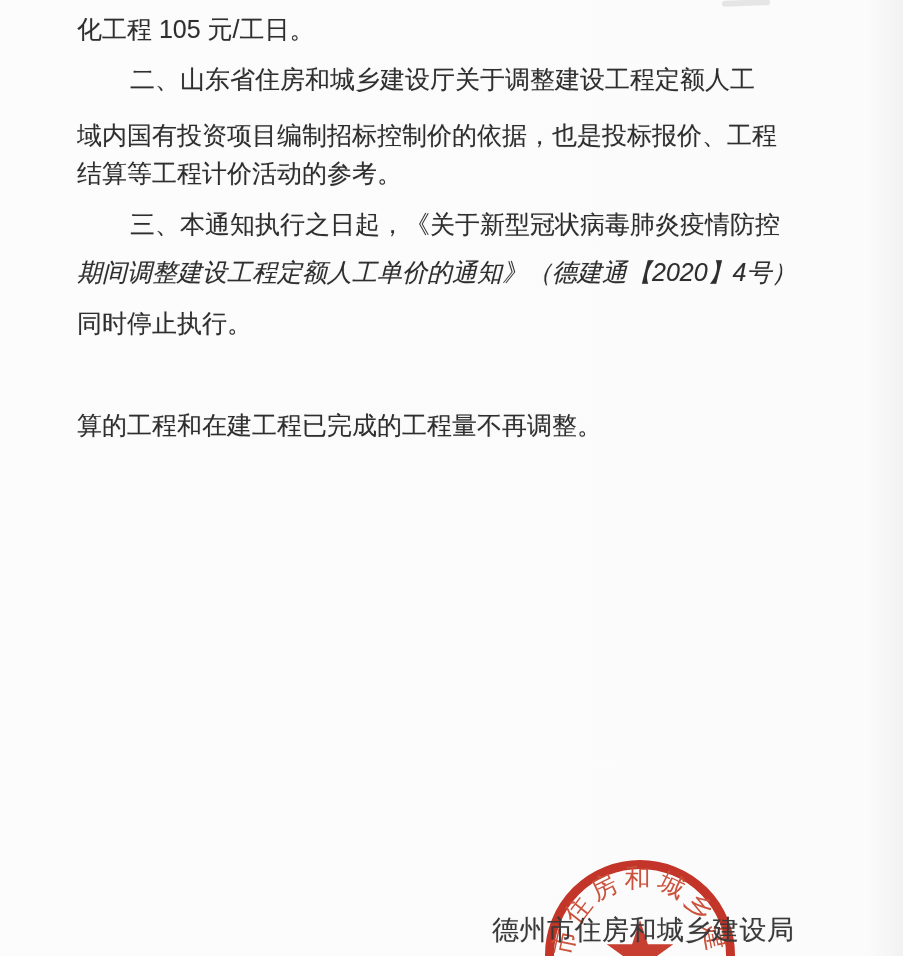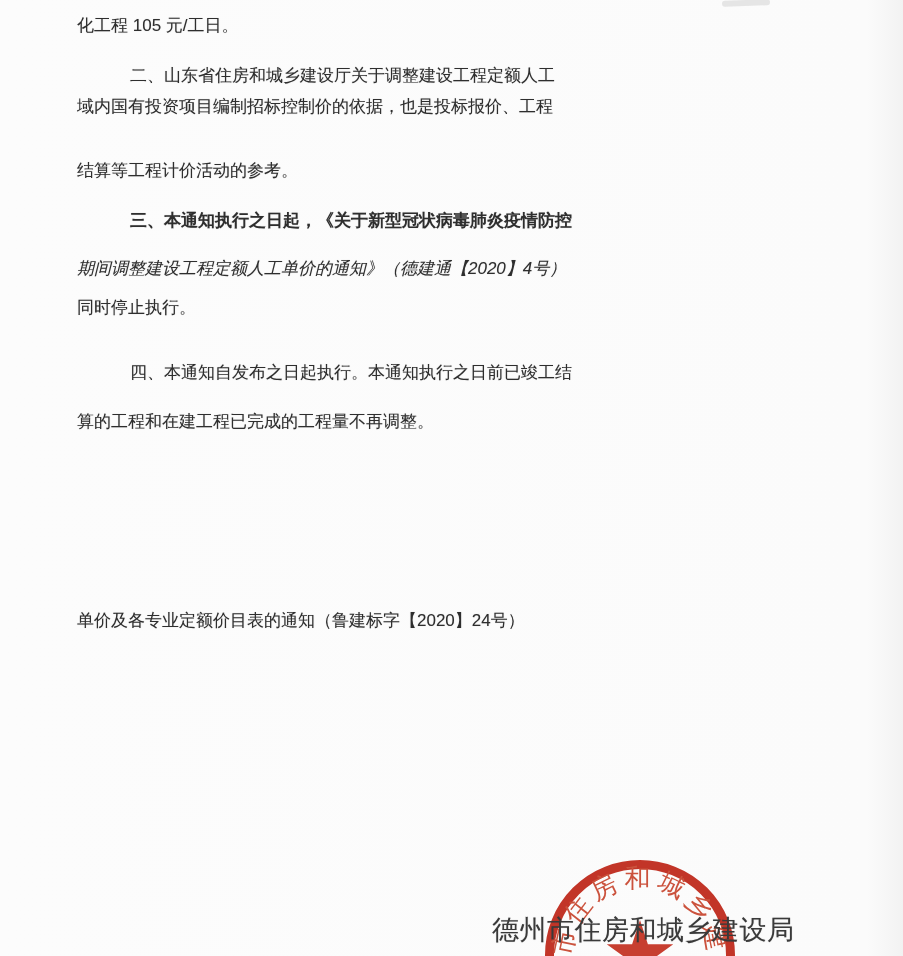--- a/index.html
+++ b/index.html
@@ -26,35 +26,35 @@
     width: 48px;
     height: 6px;
     background: #d9d9d9;
     opacity: 0.65;
     border-radius: 3px;
     transform: rotate(-2deg);
   }
   .doc-line {
     position: absolute;
     left: 77px;
-    font-size: 17px;
+    font-size: 25px;
     line-height: 1;
     letter-spacing: 0px;
     color: #2e2e2e;
     white-space: nowrap;
     text-shadow: 0 0 1px rgba(46,46,46,0.28);
   }
   .doc-line.indent { left: 130px; }
   .l0  { top: 17px; }
   .l1  { top: 67px; }
-  .l2  { top: 98px; }
+  .l2  { top: 123px; }
   .l3  { top: 163px; font-family: Liberation Mono, monospace; }
-  .l4  { top: 212px; font-weight: bold; }
+  .l4  { top: 212px; }
   .l5  { top: 260px; font-style: italic; }
-  .l6  { top: 299px; }
+  .l6  { top: 311px; }
   .l7  { top: 364px; }
   .l8  { top: 413px; }
   .l9  { top: 564px; }
   .l10 { top: 612px; }
   .signature {
     position: absolute;
     left: 492px;
     top: 917px;
     font-size: 27px;
     line-height: 1;
@@ -82,23 +82,21 @@
 
   <div class="smudge"></div>
 
   <div class="doc-line l0">化工程 105 元/工日。</div>
   <div class="doc-line l1 indent">二、山东省住房和城乡建设厅关于调整建设工程定额人工</div>
   <div class="doc-line l2">域内国有投资项目编制招标控制价的依据，也是投标报价、工程</div>
   <div class="doc-line l3">结算等工程计价活动的参考。</div>
   <div class="doc-line l4 indent">三、本通知执行之日起，《关于新型冠状病毒肺炎疫情防控</div>
   <div class="doc-line l5">期间调整建设工程定额人工单价的通知》（德建通【2020】4号）</div>
   <div class="doc-line l6">同时停止执行。</div>
-  <div class="doc-line l7 indent">四、本通知自发布之日起执行。本通知执行之日前已竣工结</div>
   <div class="doc-line l8">算的工程和在建工程已完成的工程量不再调整。</div>
-  <div class="doc-line l10">单价及各专业定额价目表的通知（鲁建标字【2020】24号）</div>
 
   <svg class="seal-svg" viewBox="520 850 240 106" aria-hidden="true">
     <circle cx="640" cy="955" r="90.5" fill="none" stroke-width="9" stroke="#bf2b1d"></circle>
     <path id="sealArc" d="M 596.3 1007.1 A 68 68 0 1 1 683.7 1007.1" fill="none"></path>
     <polygon points="640,920 647.9,944.2 673.3,944.2 652.7,959.1 660.6,983.3 640,968.4 619.4,983.3 627.3,959.1 606.7,944.2 632.1,944.2" fill="#c53526"></polygon>
     <text font-size="26" text-anchor="middle" letter-spacing="5" fill="#c94a33">
       <textPath href="#sealArc" startOffset="50%">德州市住房和城乡建设局</textPath>
     </text>
   </svg>
 

